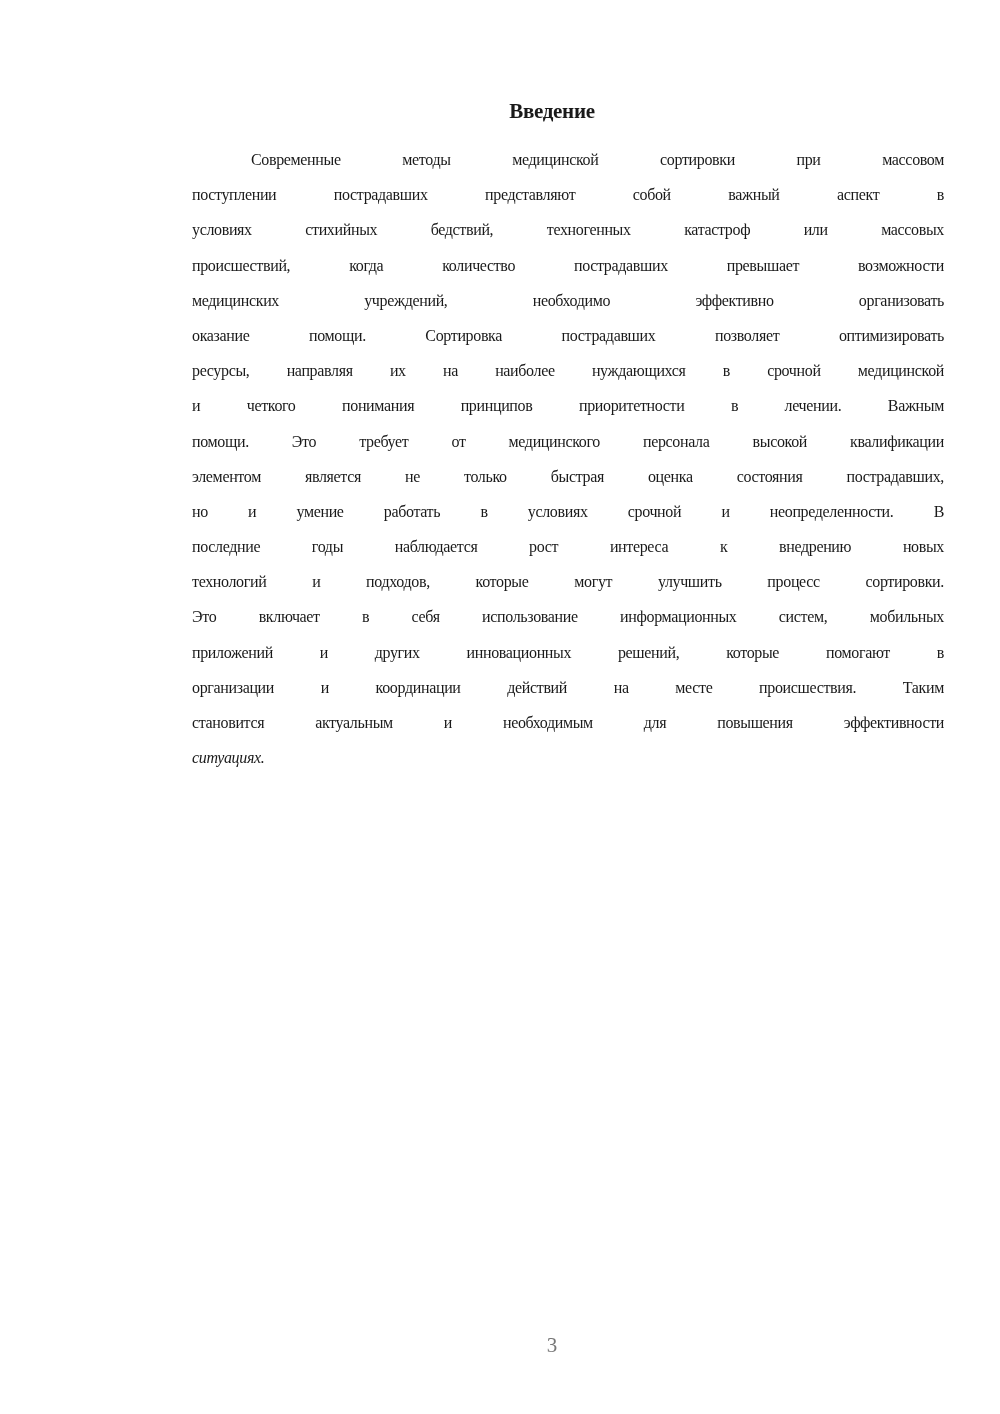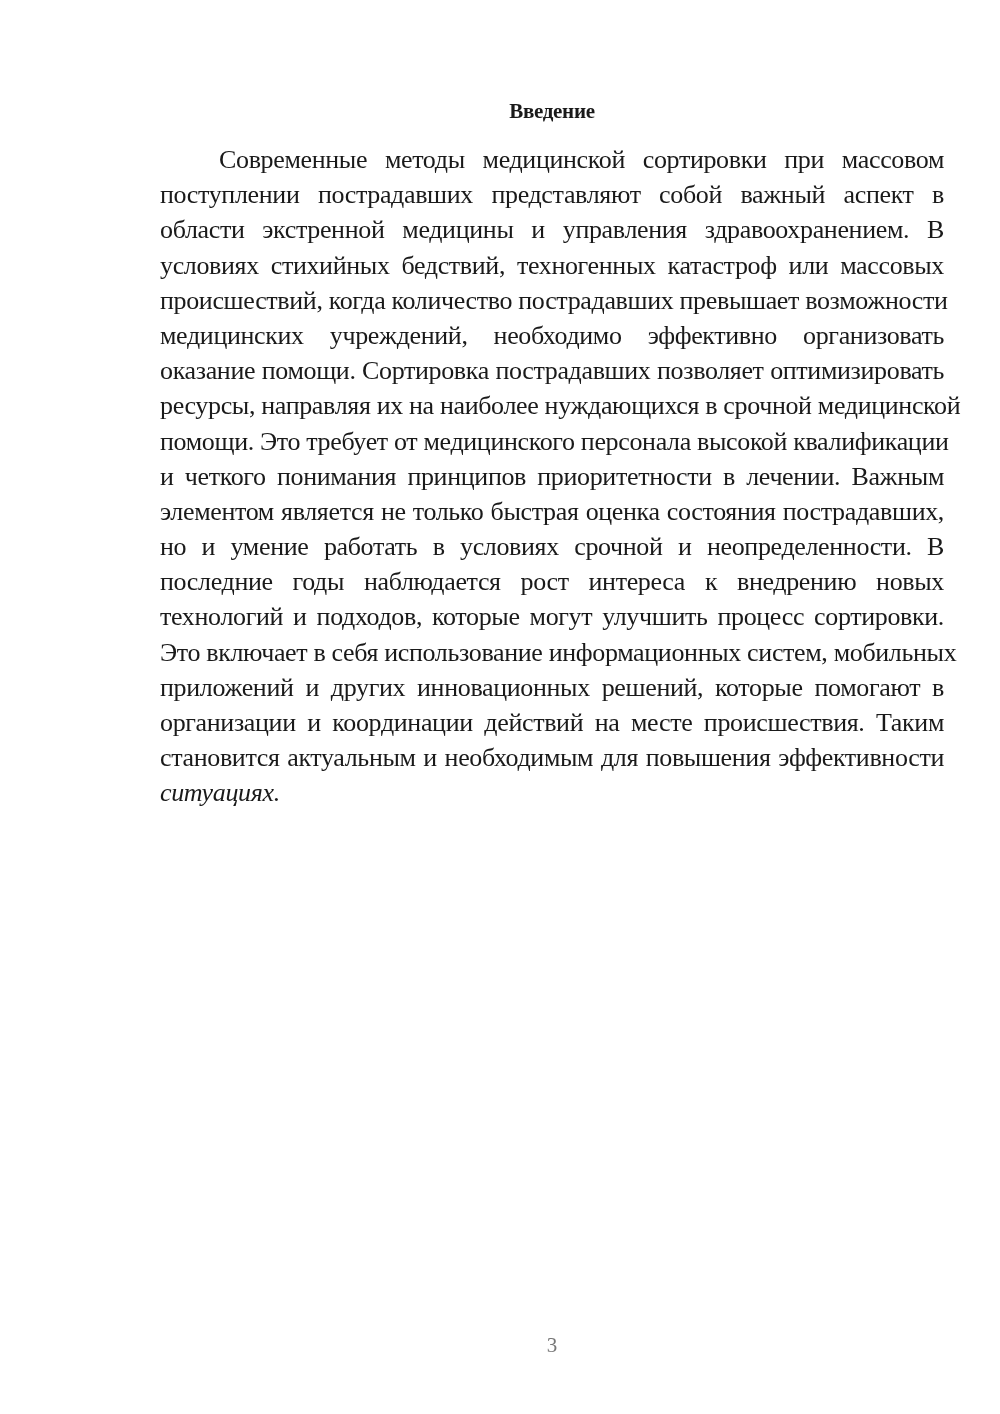--- a/index.html
+++ b/index.html
@@ -36,25 +36,26 @@
     .body-text {
       position: absolute;
       left: 144px;
       top: 142px;
       width: 784px;
     }
     .line {
       display: block;
       height: 35.2px;
       line-height: 35.2px;
-      font-size: 26px;
+      font-size: 16px;
       white-space: nowrap;
       text-align: justify;
       text-align-last: justify;
       letter-spacing: -0.35px;
+      margin-left: 32px;
     }
     .line.first {
       padding-left: 59px;
     }
     .line.last {
       text-align-last: left;
       font-style: italic;
     }
     .page-number {
       position: absolute;
@@ -69,28 +70,27 @@
   </style>
 </head>
 <body>
 
 <div class="page">
   <div class="heading">Введение</div>
 
   <div class="body-text">
     <span class="line first">Современные методы медицинской сортировки при массовом</span>
     <span class="line">поступлении пострадавших представляют собой важный аспект в</span>
-    <span class="line">области экстренной медицины и управления здравоохранением. В</span>
     <span class="line">условиях стихийных бедствий, техногенных катастроф или массовых</span>
     <span class="line">происшествий, когда количество пострадавших превышает возможности</span>
     <span class="line">медицинских учреждений, необходимо эффективно организовать</span>
     <span class="line">оказание помощи. Сортировка пострадавших позволяет оптимизировать</span>
     <span class="line">ресурсы, направляя их на наиболее нуждающихся в срочной медицинской</span>
+    <span class="line">и четкого понимания принципов приоритетности в лечении. Важным</span>
     <span class="line">помощи. Это требует от медицинского персонала высокой квалификации</span>
-    <span class="line">и четкого понимания принципов приоритетности в лечении. Важным</span>
     <span class="line">элементом является не только быстрая оценка состояния пострадавших,</span>
     <span class="line">но и умение работать в условиях срочной и неопределенности. В</span>
     <span class="line">последние годы наблюдается рост интереса к внедрению новых</span>
     <span class="line">технологий и подходов, которые могут улучшить процесс сортировки.</span>
     <span class="line">Это включает в себя использование информационных систем, мобильных</span>
     <span class="line">приложений и других инновационных решений, которые помогают в</span>
     <span class="line">организации и координации действий на месте происшествия. Таким</span>
     <span class="line">становится актуальным и необходимым для повышения эффективности</span>
     <span class="line last">ситуациях.</span>
   </div>

